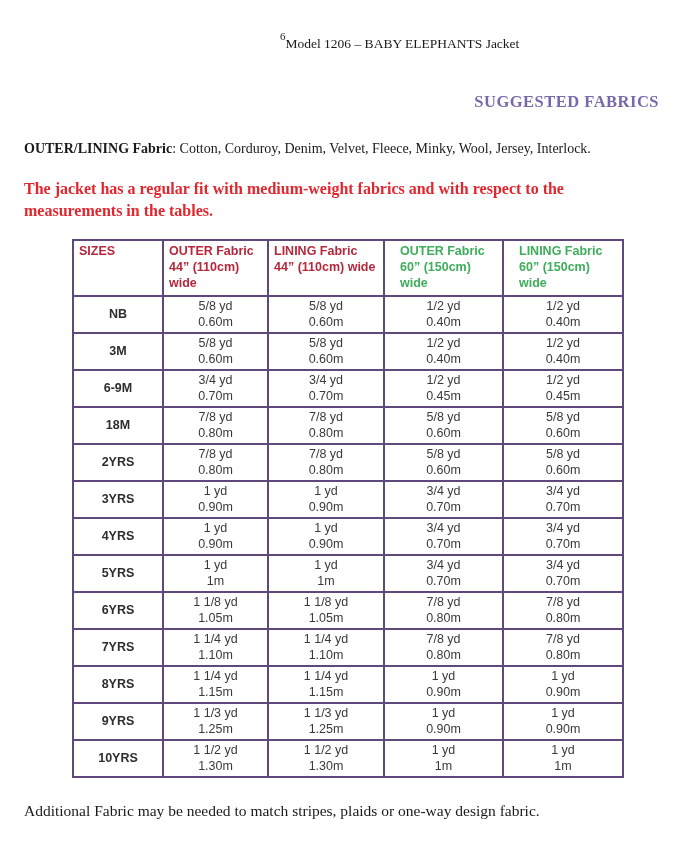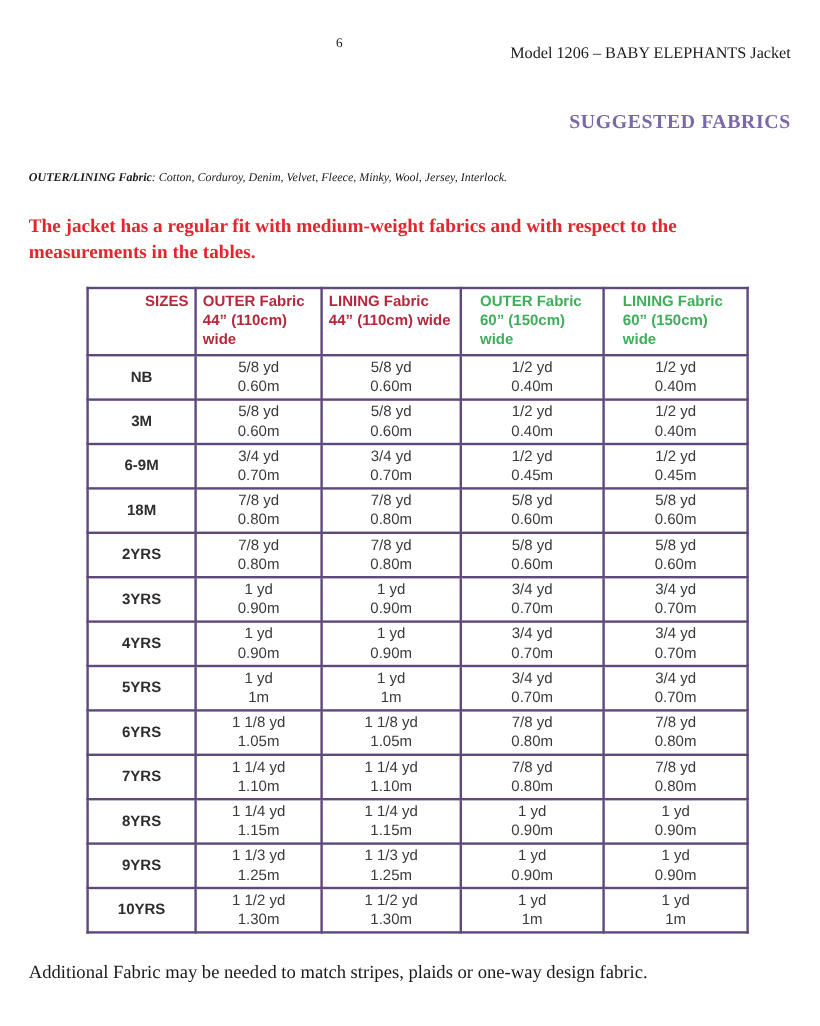--- a/index.html
+++ b/index.html
@@ -35,39 +35,37 @@
     letter-spacing:0.5px;
   }
   .pagenum{
     flex:0 0 auto;
     margin-left:256px;
     margin-top:10px;
     font-size:11px;
   }
   .model{
     flex:1;
-    text-align:right;
     margin-top:16px;
     font-size:13.5px;
   }
   
   .section-title{
     text-align:right;
     color:var(--heading-purple);
     font-size:16.5px;
     font-weight:bold;
     letter-spacing:0.5px;
     margin:40px 0 0 0;
   }
   
   .intro{
     margin:26px 0 0 0;
-    font-size:10px;
+    font-size:14px;
     line-height:22px;
-    font-style:italic;
   }
   .fit-note{
     margin:18px 0 0 0;
     font-size:16px;
     line-height:22px;
     font-weight:bold;
     color:var(--note-red);
   }
   
   table.fabric{
@@ -87,21 +85,21 @@
     box-sizing:border-box;
   }
   table.fabric th{
     height:56px;
     vertical-align:top;
     text-align:left;
     font-size:12.5px;
     line-height:16px;
     font-weight:bold;
   }
-  table.fabric th.sizes{text-align:right;margin-top:44px;}
+  table.fabric th.sizes{text-align:left;margin-top:44px;}
   table.fabric th.red{color:var(--header-red);}
   table.fabric th.green{color:var(--header-green);padding-left:15px;}
   table.fabric td{
     height:35px;
     text-align:center;
     vertical-align:middle;
     font-size:12.5px;
     line-height:15.5px;
     color:var(--body-text);
   }

